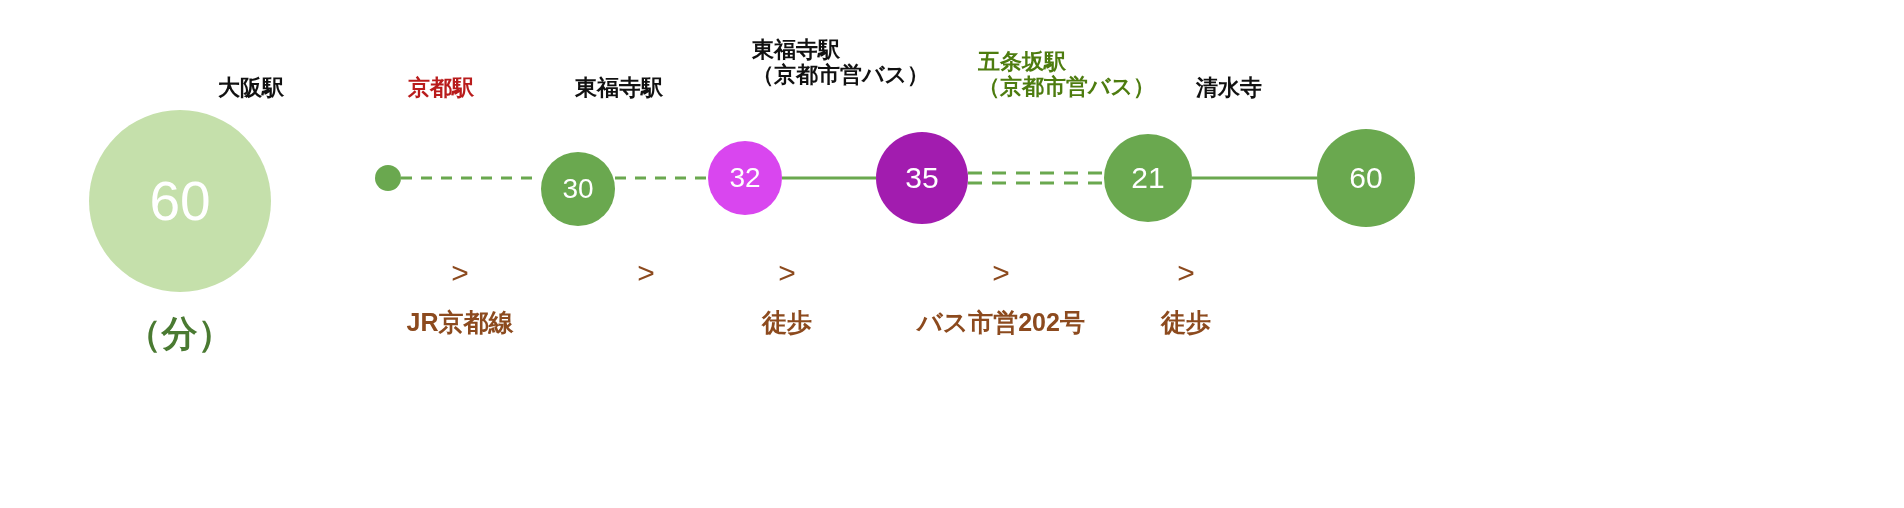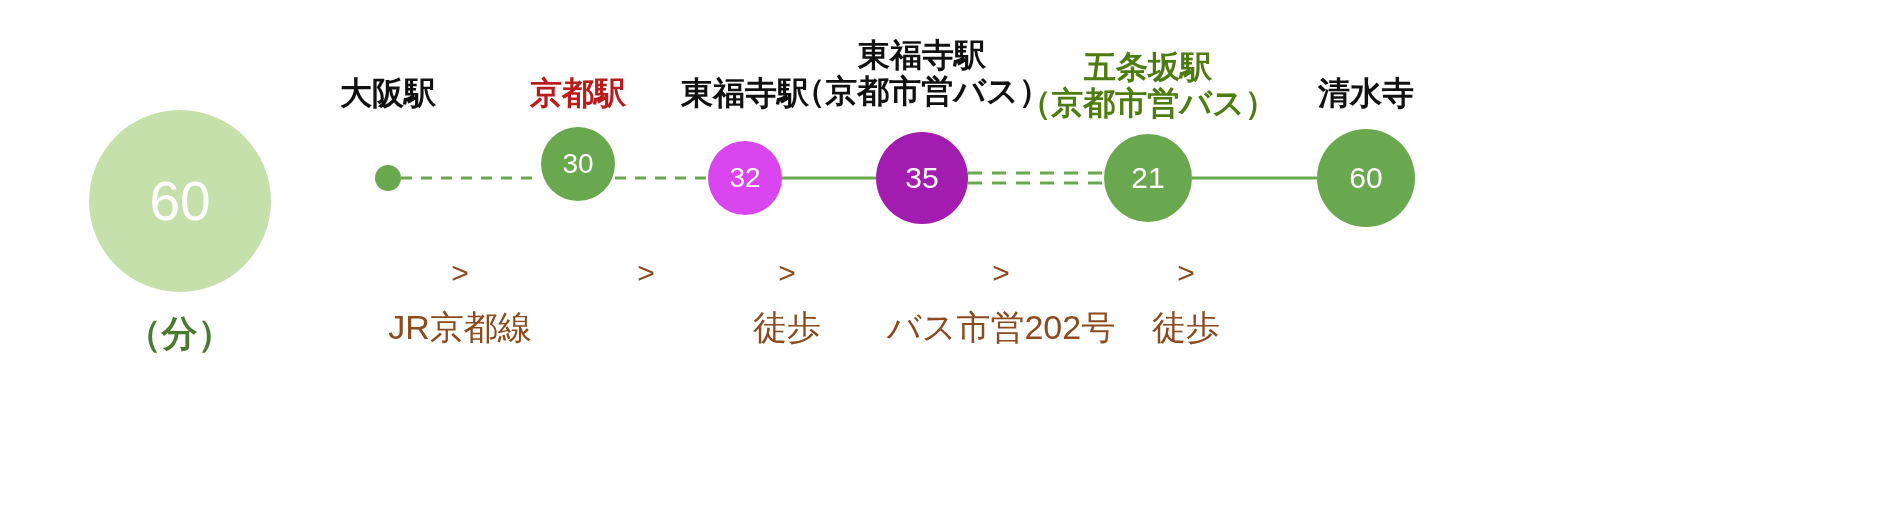--- a/index.html
+++ b/index.html
@@ -42,33 +42,33 @@
   .node{
     position:absolute;border-radius:50%;
     background:#6aa84f;
     display:flex;align-items:center;justify-content:center;
     color:#ffffff;font-weight:400;line-height:1;
     z-index:3;
   }
   .node.start{background:#6aa84f;}
 
   .station-label{
-    position:absolute;text-align:center;
-    color:#111111;font-size:32px;font-weight:700;
+    position:absolute;
+    color:#111111;font-size:22px;font-weight:700;
     line-height:1.12;z-index:4;white-space:nowrap;
   }
   .station-label .l2{display:block;}
 
   .mode{position:absolute;text-align:center;z-index:4;white-space:nowrap;}
   .mode .chev{
     display:block;color:#8c4a1e;font-size:30px;font-weight:400;
     line-height:1;margin-bottom:22px;
   }
   .mode .mlabel{
-    display:block;color:#8c4a1e;font-size:34px;font-weight:400;
+    display:block;color:#8c4a1e;font-size:25px;font-weight:700;
     line-height:1;
   }
 </style>
 </head>
 <body>
 
 <div id="stage">
 
   <div id="summary">
     <div id="summary-bubble">
@@ -81,21 +81,21 @@
     <svg id="track" viewBox="0 0 1904 508" preserveAspectRatio="none">
         <line x1="401" x2="541" y1="178" y2="178" stroke="#6aa84f" stroke-width="3" stroke-dasharray="11 9"></line>
         <line x1="615" x2="708" y1="178" y2="178" stroke="#6aa84f" stroke-width="3" stroke-dasharray="11 9"></line>
         <line x1="782" x2="876" y1="178" y2="178" stroke="#6aa84f" stroke-width="3"></line>
         <line x1="968" x2="1104" y1="173" y2="173" stroke="#6aa84f" stroke-width="3" stroke-dasharray="14 10"></line>
         <line x1="968" x2="1104" y1="183" y2="183" stroke="#6aa84f" stroke-width="3" stroke-dasharray="14 10"></line>
         <line x1="1192" x2="1317" y1="178" y2="178" stroke="#6aa84f" stroke-width="3"></line>
       </svg>
   <div class="node start" style="left: 375px; top: 165px; width: 26px; height: 26px; background: rgb(106, 168, 79);"></div>
       <div class="station-label" style="width: 340px; left: 218px; color: rgb(17, 17, 17); top: 76px;"><span>大阪駅</span></div>
-      <div class="node" style="left: 541px; top: 127px; width: 74px; height: 74px; background: rgb(106, 168, 79);">
+      <div class="node" style="left: 541px; top: 152px; width: 74px; height: 74px; background: rgb(106, 168, 79);">
         <span style="font-size: 28px;">30</span>
       </div>
       <div class="station-label" style="width: 340px; left: 408px; color: #b91c1c; top: 76px;"><span>京都駅</span></div>
       <div class="node" style="left: 708px; top: 141px; width: 74px; height: 74px; background: #d946ef;">
         <span style="font-size: 28px;">32</span>
       </div>
       <div class="station-label" style="width: 340px; left: 575px; color: rgb(17, 17, 17); top: 76px;"><span>東福寺駅</span></div>
       <div class="node" style="left: 876px; top: 132px; width: 92px; height: 92px; background: #a21caf;">
         <span style="font-size: 30px;">35</span>
       </div>

